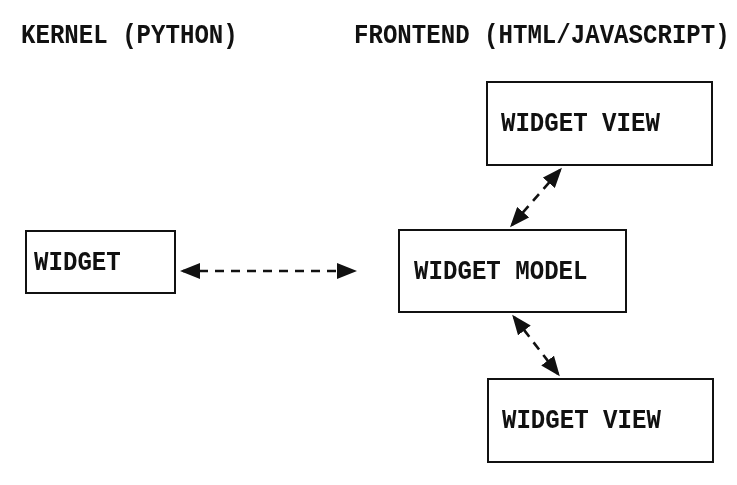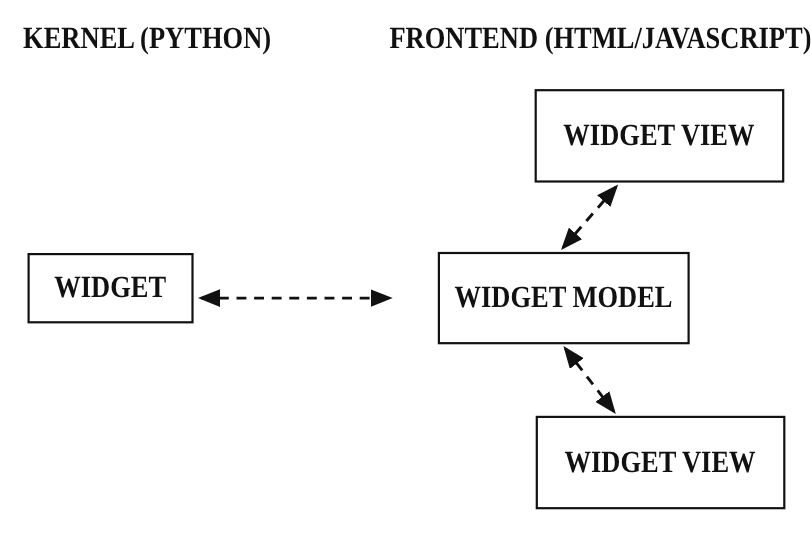--- a/index.html
+++ b/index.html
@@ -5,21 +5,21 @@
   html, body {
     margin: 0;
     padding: 0;
     background: #ffffff;
   }
   .canvas {
     position: relative;
     width: 737px;
     height: 485px;
     background: #ffffff;
-    font-family: Liberation Serif, serif;
+    font-family: Liberation Mono, monospace;
     color: #111111;
     overflow: hidden;
   }
   .region-header {
     position: absolute;
     top: 20px;
     font-size: 28px;
     font-weight: 700;
     letter-spacing: 0px;
     white-space: nowrap;
@@ -28,21 +28,21 @@
   }
   .region-header.kernel   { left: 21px; }
   .region-header.frontend { left: 354px; }
   .node {
     position: absolute;
     box-sizing: border-box;
     border: 2.5px solid #111111;
     background: #ffffff;
     display: flex;
     align-items: center;
-    justify-content: center;
+    justify-content: flex-start;
   }
   .node .label {
     font-size: 28px;
     font-weight: 700;
     white-space: nowrap;
     transform: scaleX(0.86);
     transform-origin: center center;
   }
   .node.widget        { left: 25px;  top: 230px; width: 151px; height: 64px; }
   .node.widget-model  { left: 358px; top: 229px; width: 229px; height: 84px; margin-left: 40px; }

